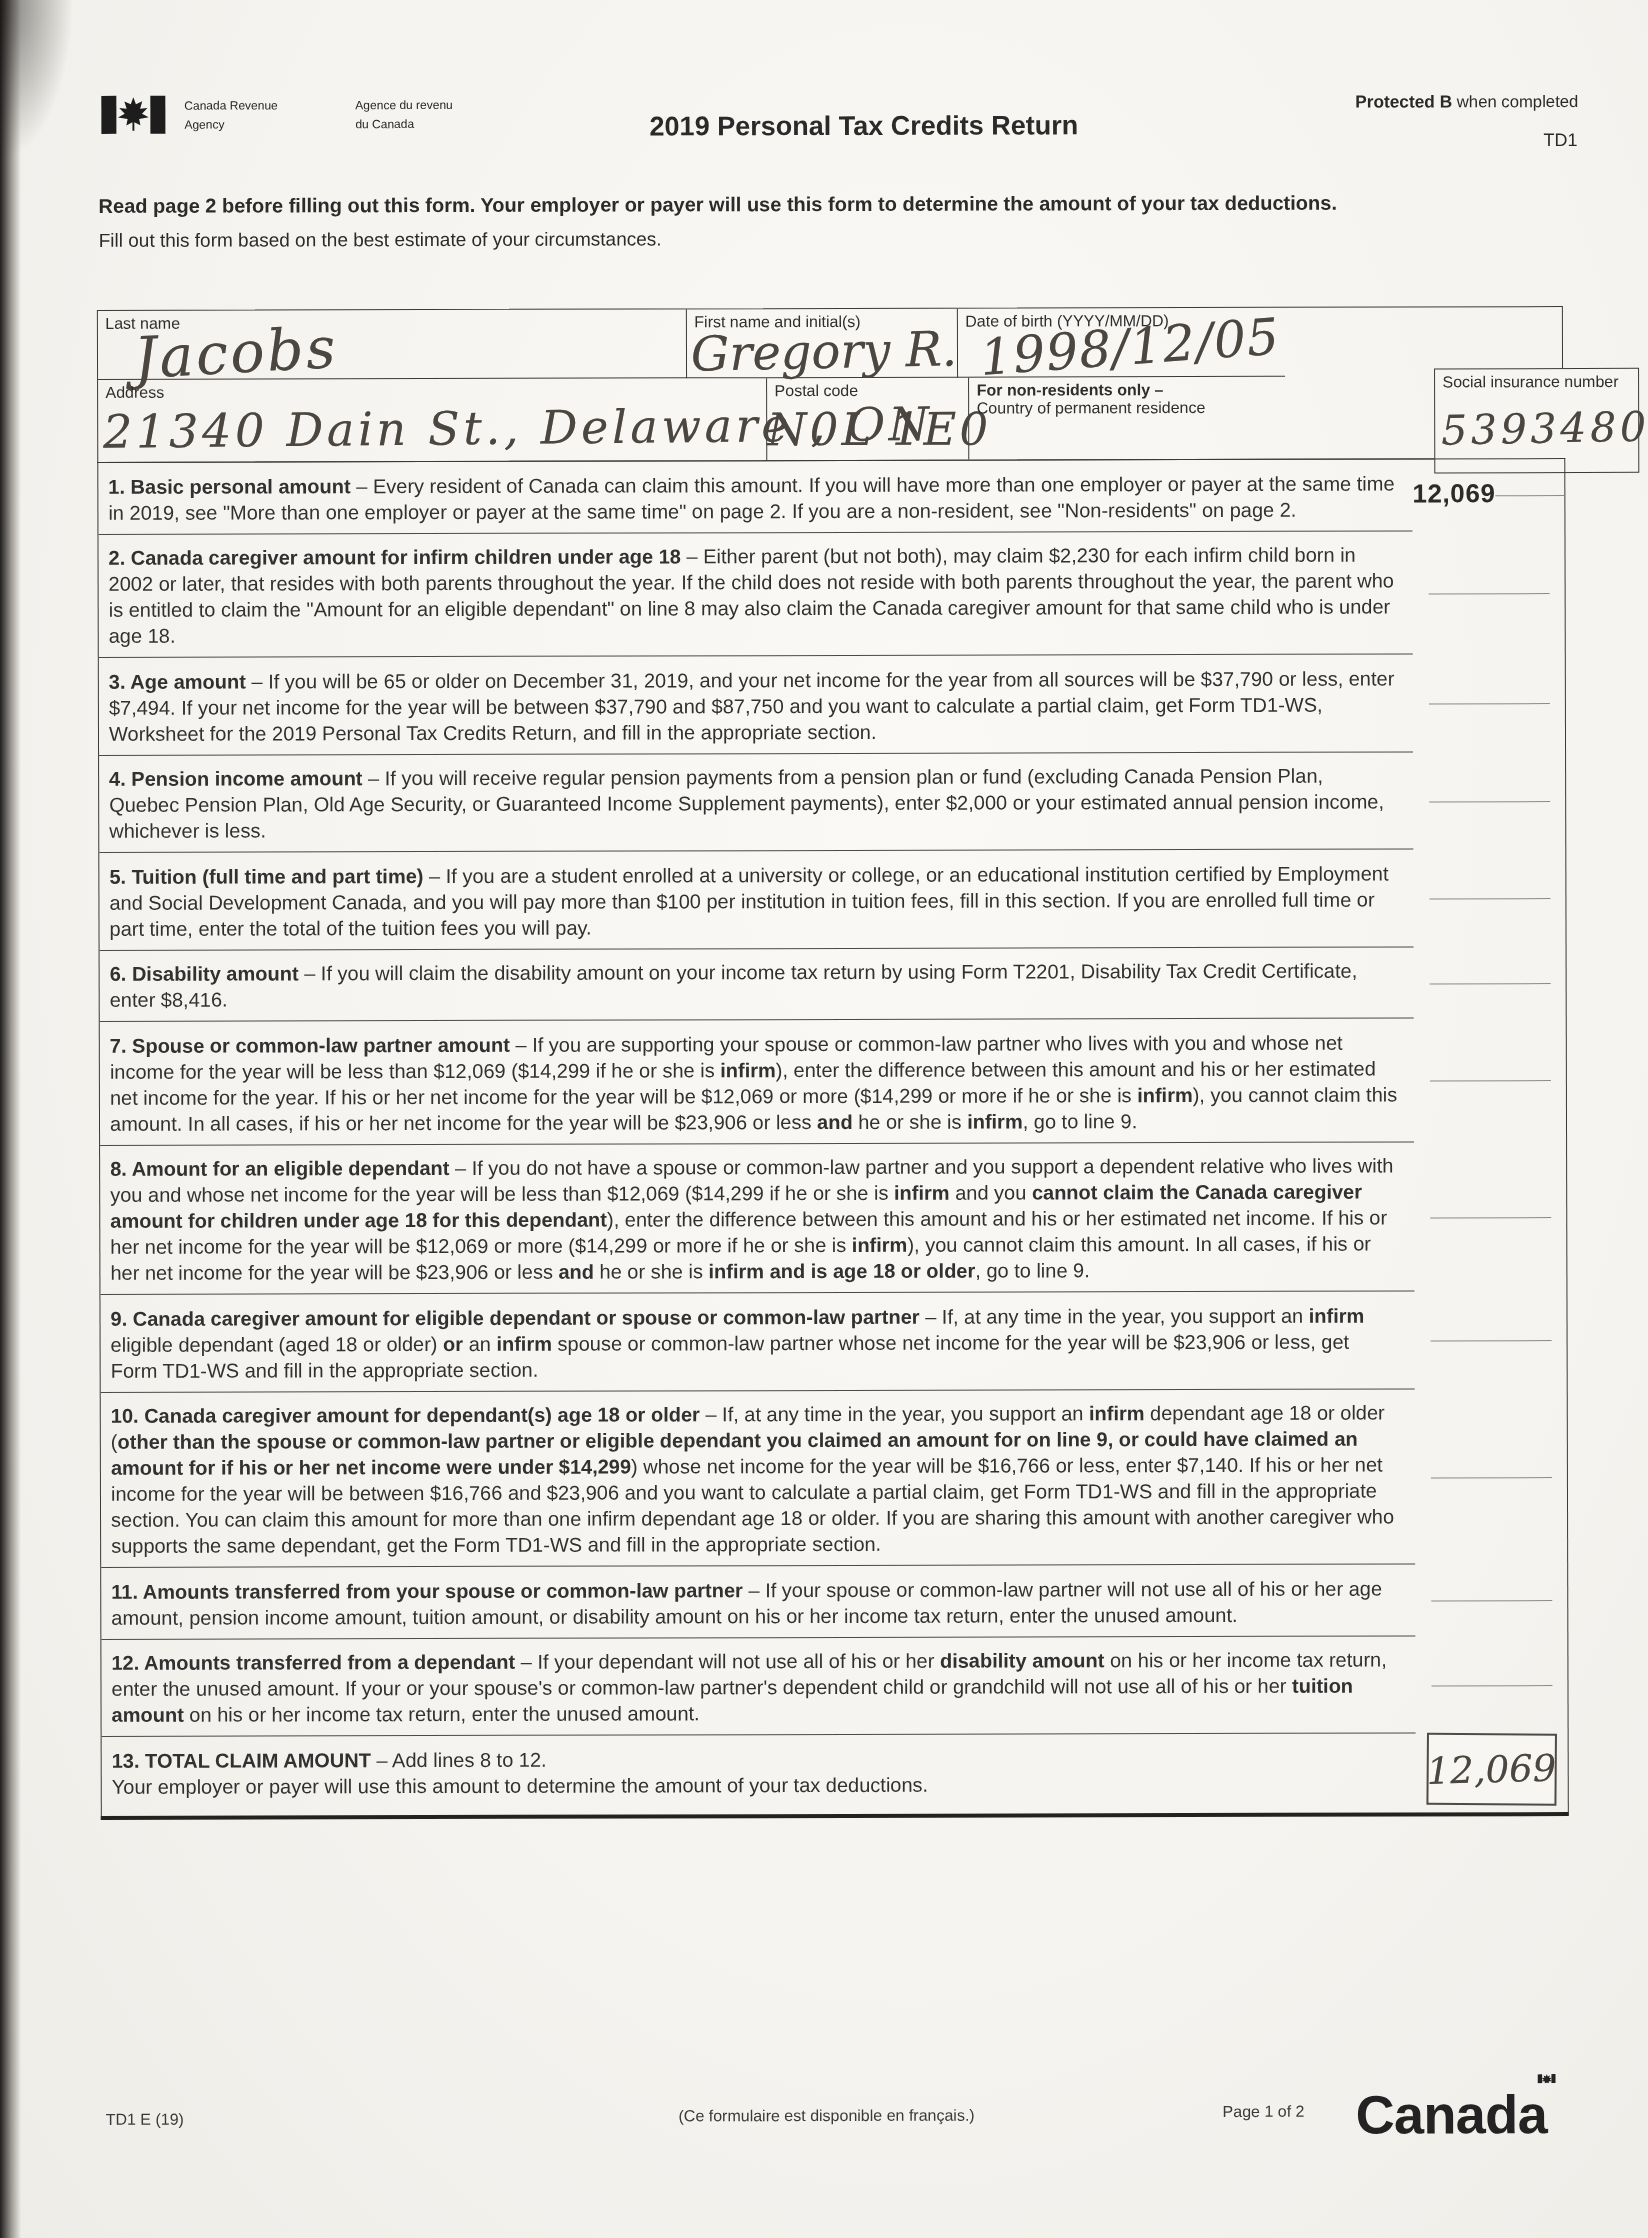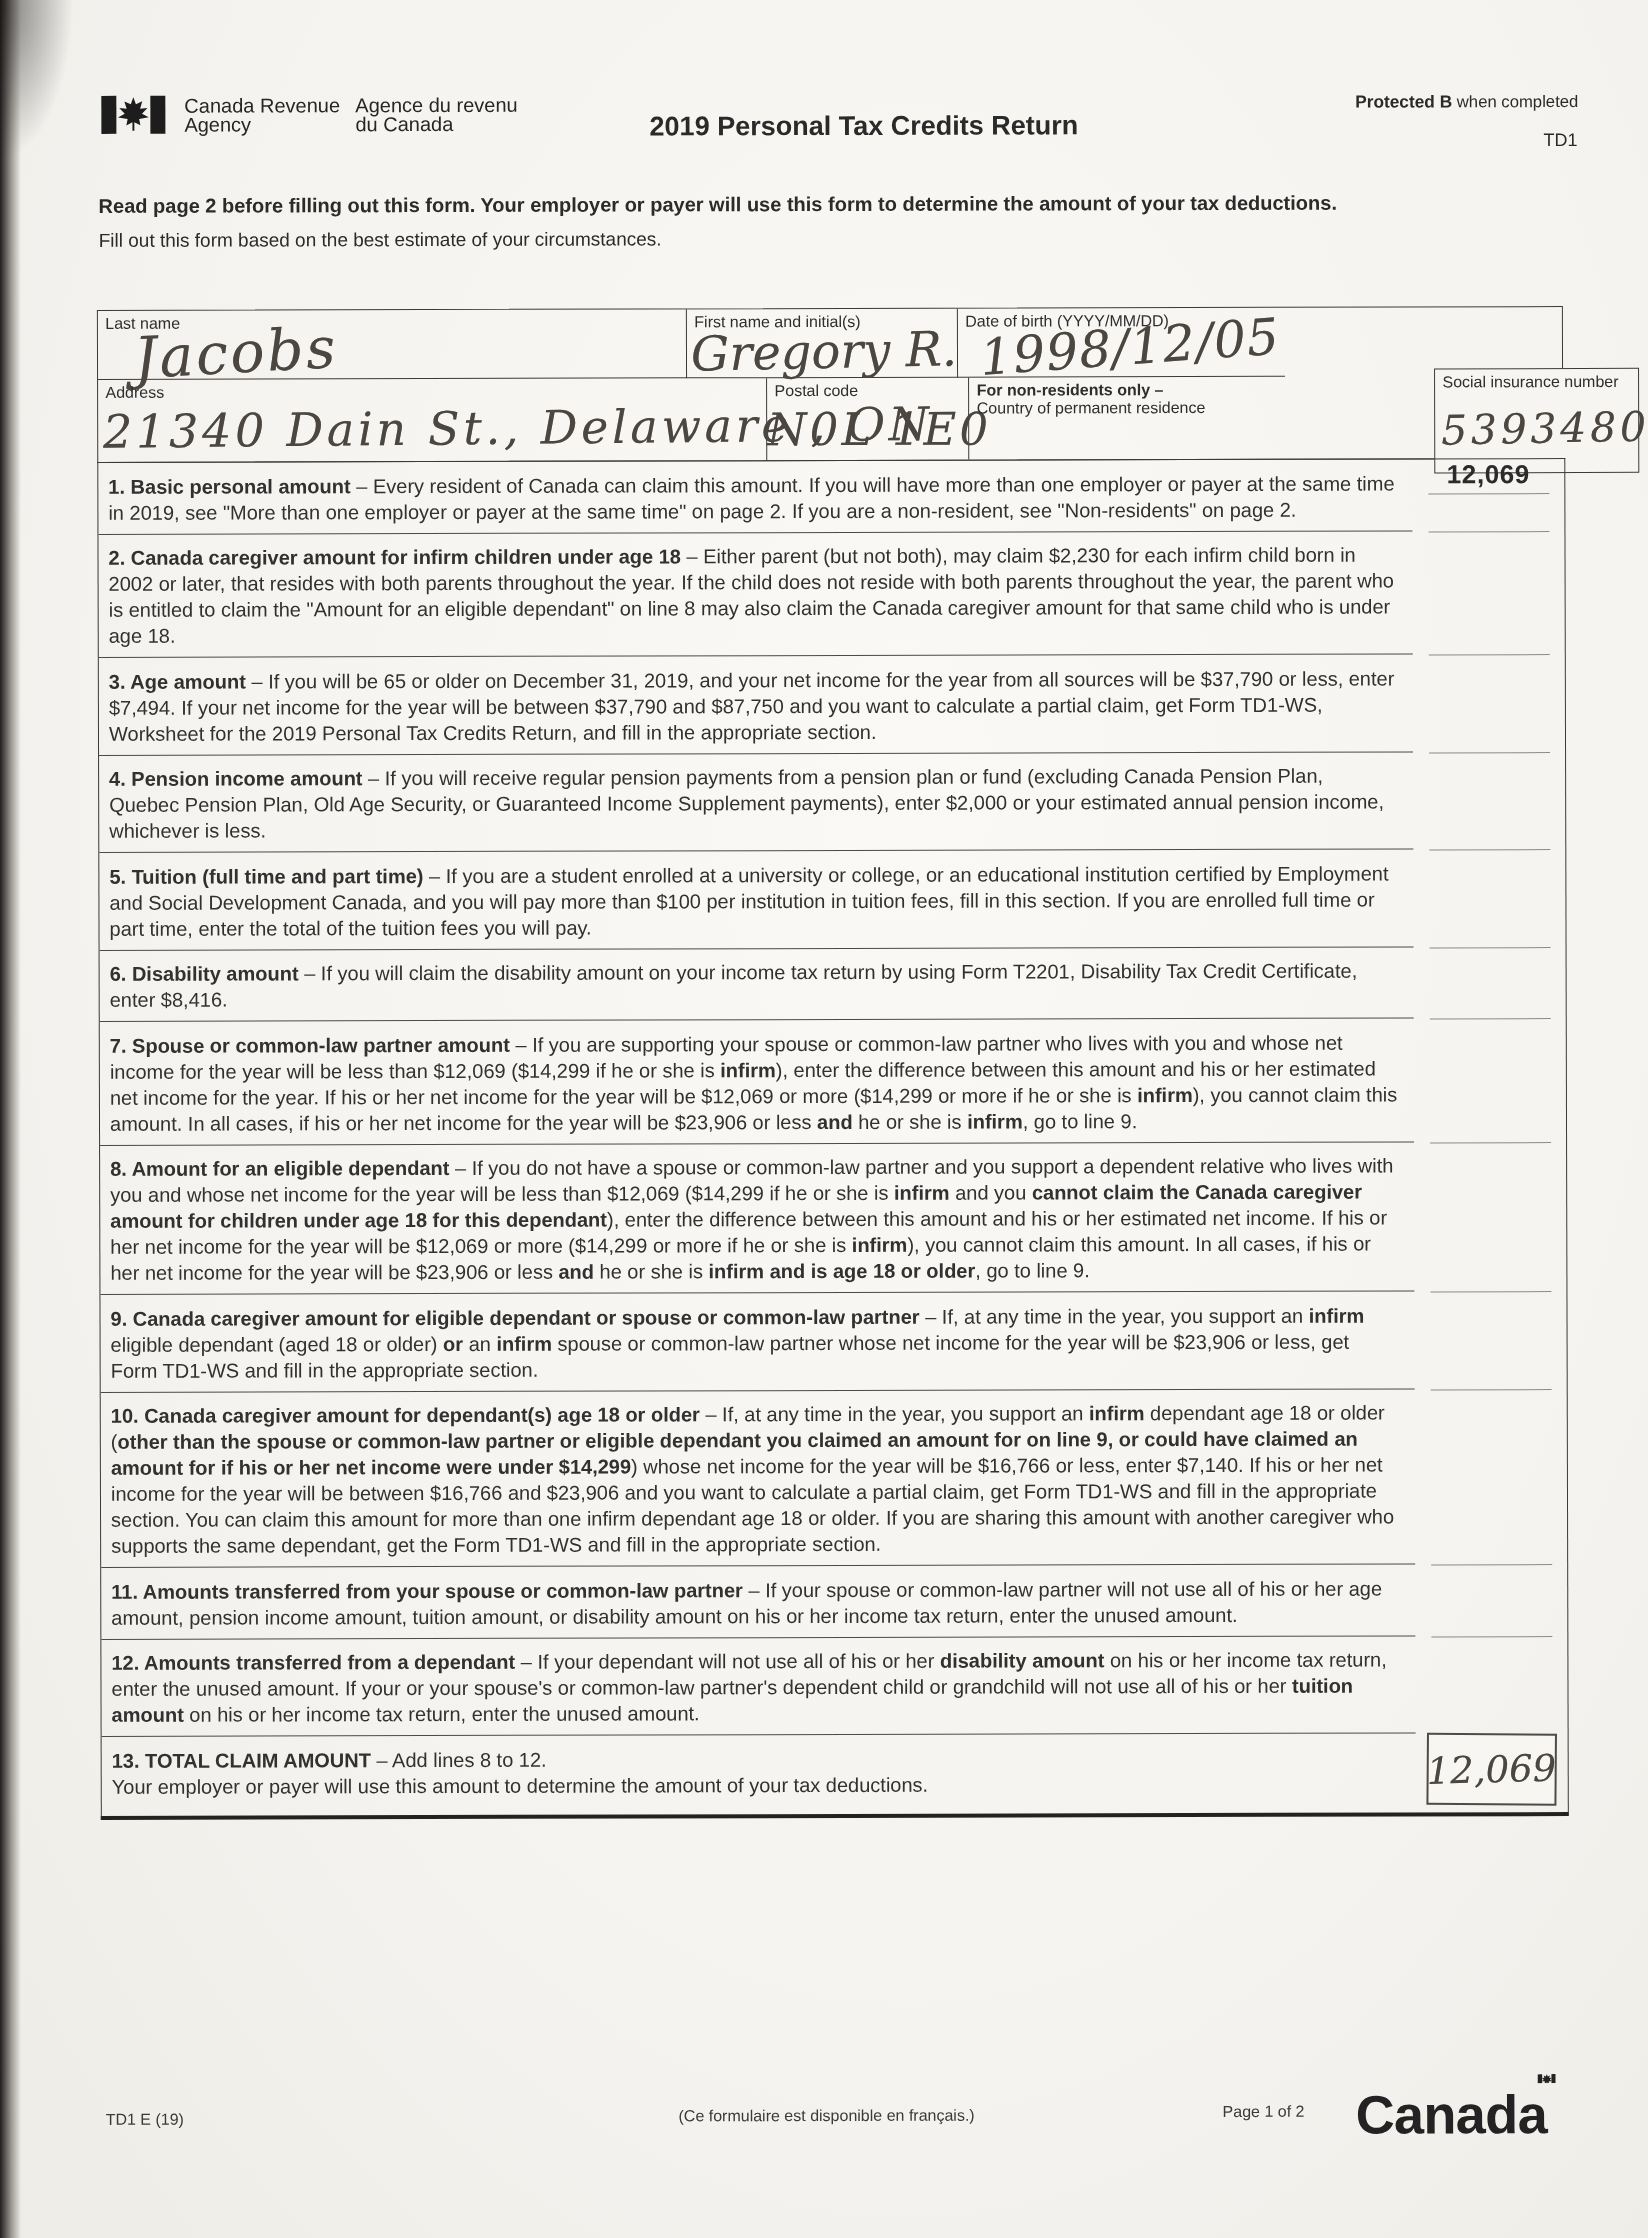--- a/index.html
+++ b/index.html
@@ -10,21 +10,21 @@
         background:linear-gradient(to right, rgba(15,13,12,.92), rgba(60,55,50,.45) 55%, rgba(90,85,80,0) 100%);}
   #scan-corner{position:absolute;left:0;top:0;width:74px;height:161px;
         background:radial-gradient(ellipse at 0% 0%, rgba(20,18,16,.55), rgba(20,18,16,0) 70%);}
   #sheet{position:absolute;left:0;top:0;width:100%;height:100%;transform:rotate(-0.15deg);}
 
   
   .logo{position:absolute;left:104px;top:94px;width:64px;height:38px;}
   .logo .bar{position:absolute;top:0;width:15px;height:38px;background:#1d1d1d;}
   .logo .bar.l{left:0}.logo .bar.r{right:0}
   .logo svg{position:absolute;left:16px;top:1.2px;}
-  .agency{position:absolute;top:95px;font-size:20px;line-height:19px;color:#262626;}
+  .agency{position:absolute;top:95px;font-size:12px;line-height:19px;color:#262626;}
   .agency.en{left:187px;} .agency.fr{left:358px;}
   .title{position:absolute;left:588px;top:111px;width:557px;text-align:center;
          font-size:27px;font-weight:bold;color:#2a2a2a;}
   .protected{position:absolute;right:67px;top:93px;font-size:16.7px;color:#2a2a2a;}
   .protected b{font-size:17.3px;}
   .form-code{position:absolute;right:68px;top:132px;font-size:18px;color:#2a2a2a;}
 
   
   .intro{position:absolute;left:101px;top:193px;width:1393px;}
   .intro .l1{font-size:20px;font-weight:bold;margin:0 0 12.4px 0;}
@@ -56,21 +56,21 @@
 
   
   #sections{position:absolute;left:99px;top:460px;width:1468px;box-sizing:border-box;
             border:1.9px solid #3b3a38;border-bottom:4.3px solid #242220;}
   .section{display:flex;}
   .sec-text{flex:1;box-sizing:border-box;padding:10.5px 16px 8px 10px;border-bottom:1.9px solid #4c4a47;
             font-size:20px;line-height:26px;color:#313131;}
   .section.last .sec-text{border-bottom:none;padding-bottom:16px;}
   .sec-p{margin:0;}
   .sec-p2{margin:0;}
-  .sec-amount{width:152px;display:flex;flex-direction:column;justify-content:flex-start;align-items:center;}
+  .sec-amount{width:152px;display:flex;flex-direction:row;justify-content:center;align-items:center;}
   .amt-line{width:121px;border-bottom:1.9px solid #8d8a86;margin-bottom:-1.9px;}
   .amt-printed{font-size:26px;font-weight:bold;color:#2b2b2b;margin-bottom:2.5px;letter-spacing:0.6px;}
   .amt-box{width:126px;height:68px;border:2.5px solid #4e4a45;margin-bottom:7.4px;
            display:flex;align-items:center;justify-content:center;transform:rotate(0.6deg);
            background:#f8f6f2;}
 
   
   .footer-code{position:absolute;left:103px;top:2109px;font-size:16px;color:#3a3a3a;}
   .footer-fr{position:absolute;left:0;right:0;top:2107px;text-align:center;font-size:16px;color:#3a3a3a;}
   .footer-page{position:absolute;left:1172px;top:2104px;font-size:16px;color:#3a3a3a;margin-left:48px;}

